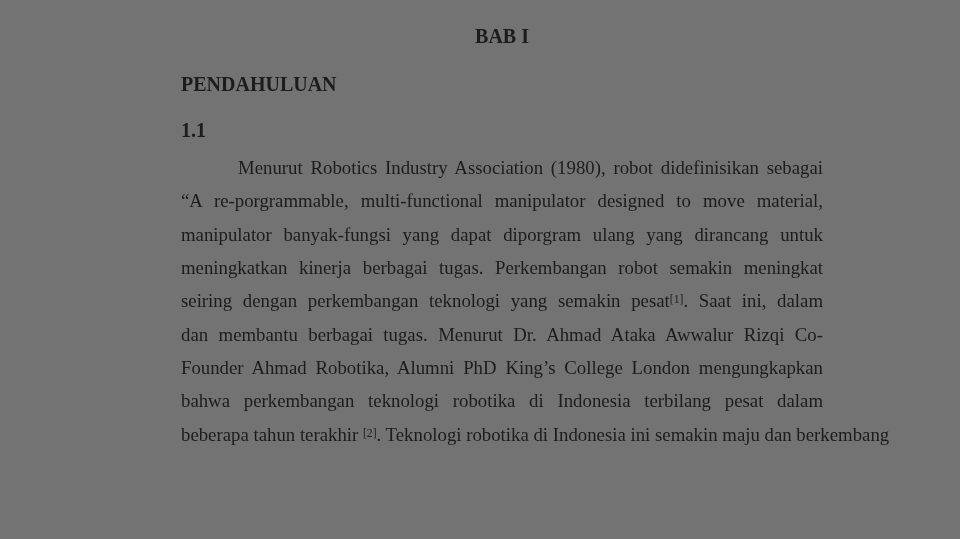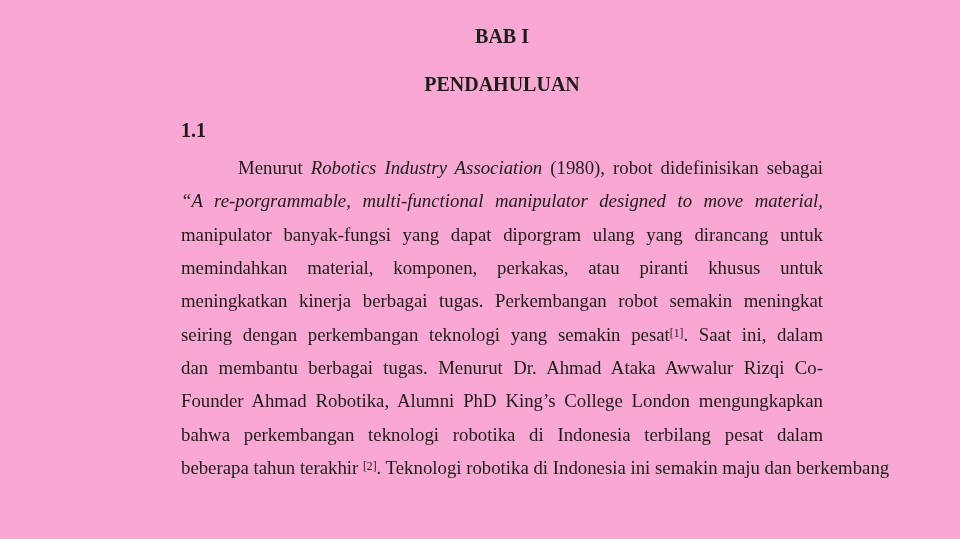--- a/index.html
+++ b/index.html
@@ -1,61 +1,61 @@
 <!DOCTYPE html>
 <html><head>
 <meta charset="utf-8">
 <style>
   html, body { margin: 0; padding: 0; background: #ffffff; }
   .page {
     position: relative;
     width: 960px;
     height: 539px;
     overflow: hidden;
-    background: #f9a8d4;
+    background: #737373;
     color: #1c1c1c;
     font-family: "Liberation Serif", "DejaVu Serif", serif;
   }
   .content {
     margin-left: 181px;
     width: 642px;
   }
   .chapter-number {
     padding-top: 26px;
     font-size: 20px;
     line-height: 20px;
     font-weight: bold;
     text-align: center;
   }
   .chapter-title {
     margin-top: 28px;
     font-size: 20px;
     line-height: 20px;
     font-weight: bold;
-    text-align: center;
+    text-align: left;
   }
   .section-heading {
     margin-top: 26px;
     display: flex;
     font-size: 20px;
     line-height: 20px;
     font-weight: bold;
     align-items: center;
   }
   .section-number { width: 57px; flex: 0 0 57px; }
   .paragraph { margin-top: 11px; }
   .para-line {
     font-size: 18.8px;
     line-height: 33.35px;
     white-space: nowrap;
     text-align: justify;
     text-align-last: justify;
   }
   .para-line.first-line { text-indent: 57px; }
-  .para-line .seg-i { font-style: italic; }
+  .para-line .seg-i { }
   .para-line sup {
     font-size: 0.62em;
     line-height: 0;
     vertical-align: 0.38em;
     letter-spacing: 0;
   }
 </style>
 </head>
 <body>
 
@@ -63,21 +63,20 @@
   <div class="content">
     <div class="chapter-number">BAB I</div>
     <div class="chapter-title">PENDAHULUAN</div>
     <div class="section-heading">
       <span class="section-number">1.1</span>
     </div>
     <div class="paragraph" id="paragraph">
         <div class="para-line first-line"><span>Menurut </span><span class="seg-i">Robotics Industry Association</span><span> (1980), robot didefinisikan sebagai</span></div>
         <div class="para-line"><span class="seg-i">“A re-porgrammable, multi-functional manipulator designed to move material,</span></div>
         <div class="para-line"><span>manipulator banyak-fungsi yang dapat diporgram ulang yang dirancang untuk</span></div>
-        <div class="para-line"><span>memindahkan material, komponen, perkakas, atau piranti khusus untuk</span></div>
         <div class="para-line"><span>meningkatkan kinerja berbagai tugas. Perkembangan robot semakin meningkat</span></div>
         <div class="para-line"><span>seiring dengan perkembangan teknologi yang semakin pesat</span><sup>[1]</sup><span>. Saat ini, dalam</span></div>
         <div class="para-line"><span>dan membantu berbagai tugas. Menurut Dr. Ahmad Ataka Awwalur Rizqi Co-</span></div>
         <div class="para-line"><span>Founder Ahmad Robotika, Alumni PhD King’s College London mengungkapkan</span></div>
         <div class="para-line"><span>bahwa perkembangan teknologi robotika di Indonesia terbilang pesat dalam</span></div>
         <div class="para-line"><span>beberapa tahun terakhir </span><sup>[2]</sup><span>. Teknologi robotika di Indonesia ini semakin maju dan berkembang</span></div>
       </div>
   </div>
 </div>
 

